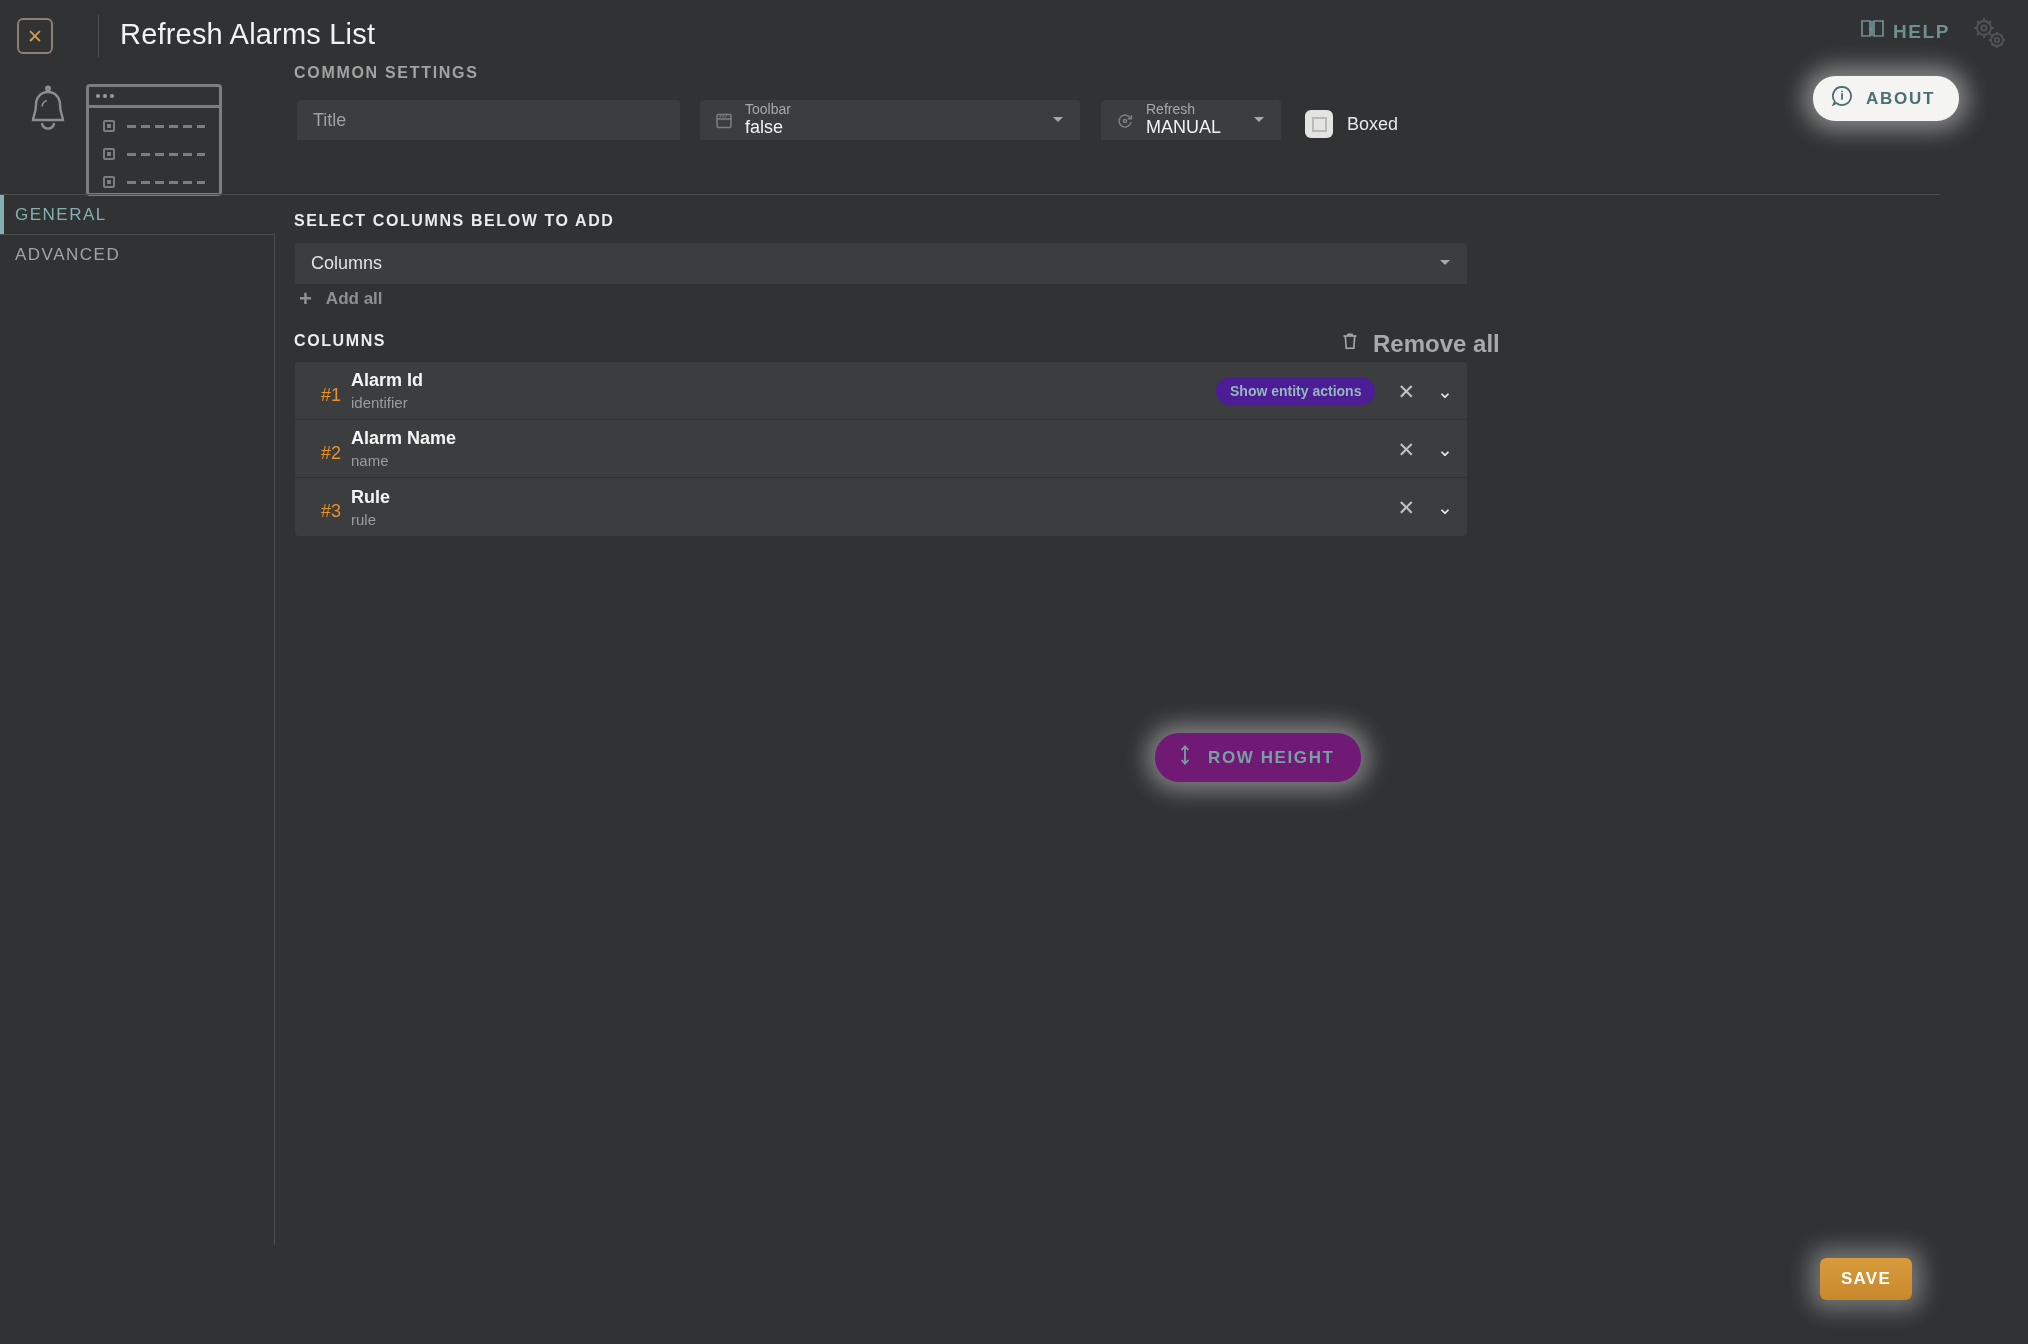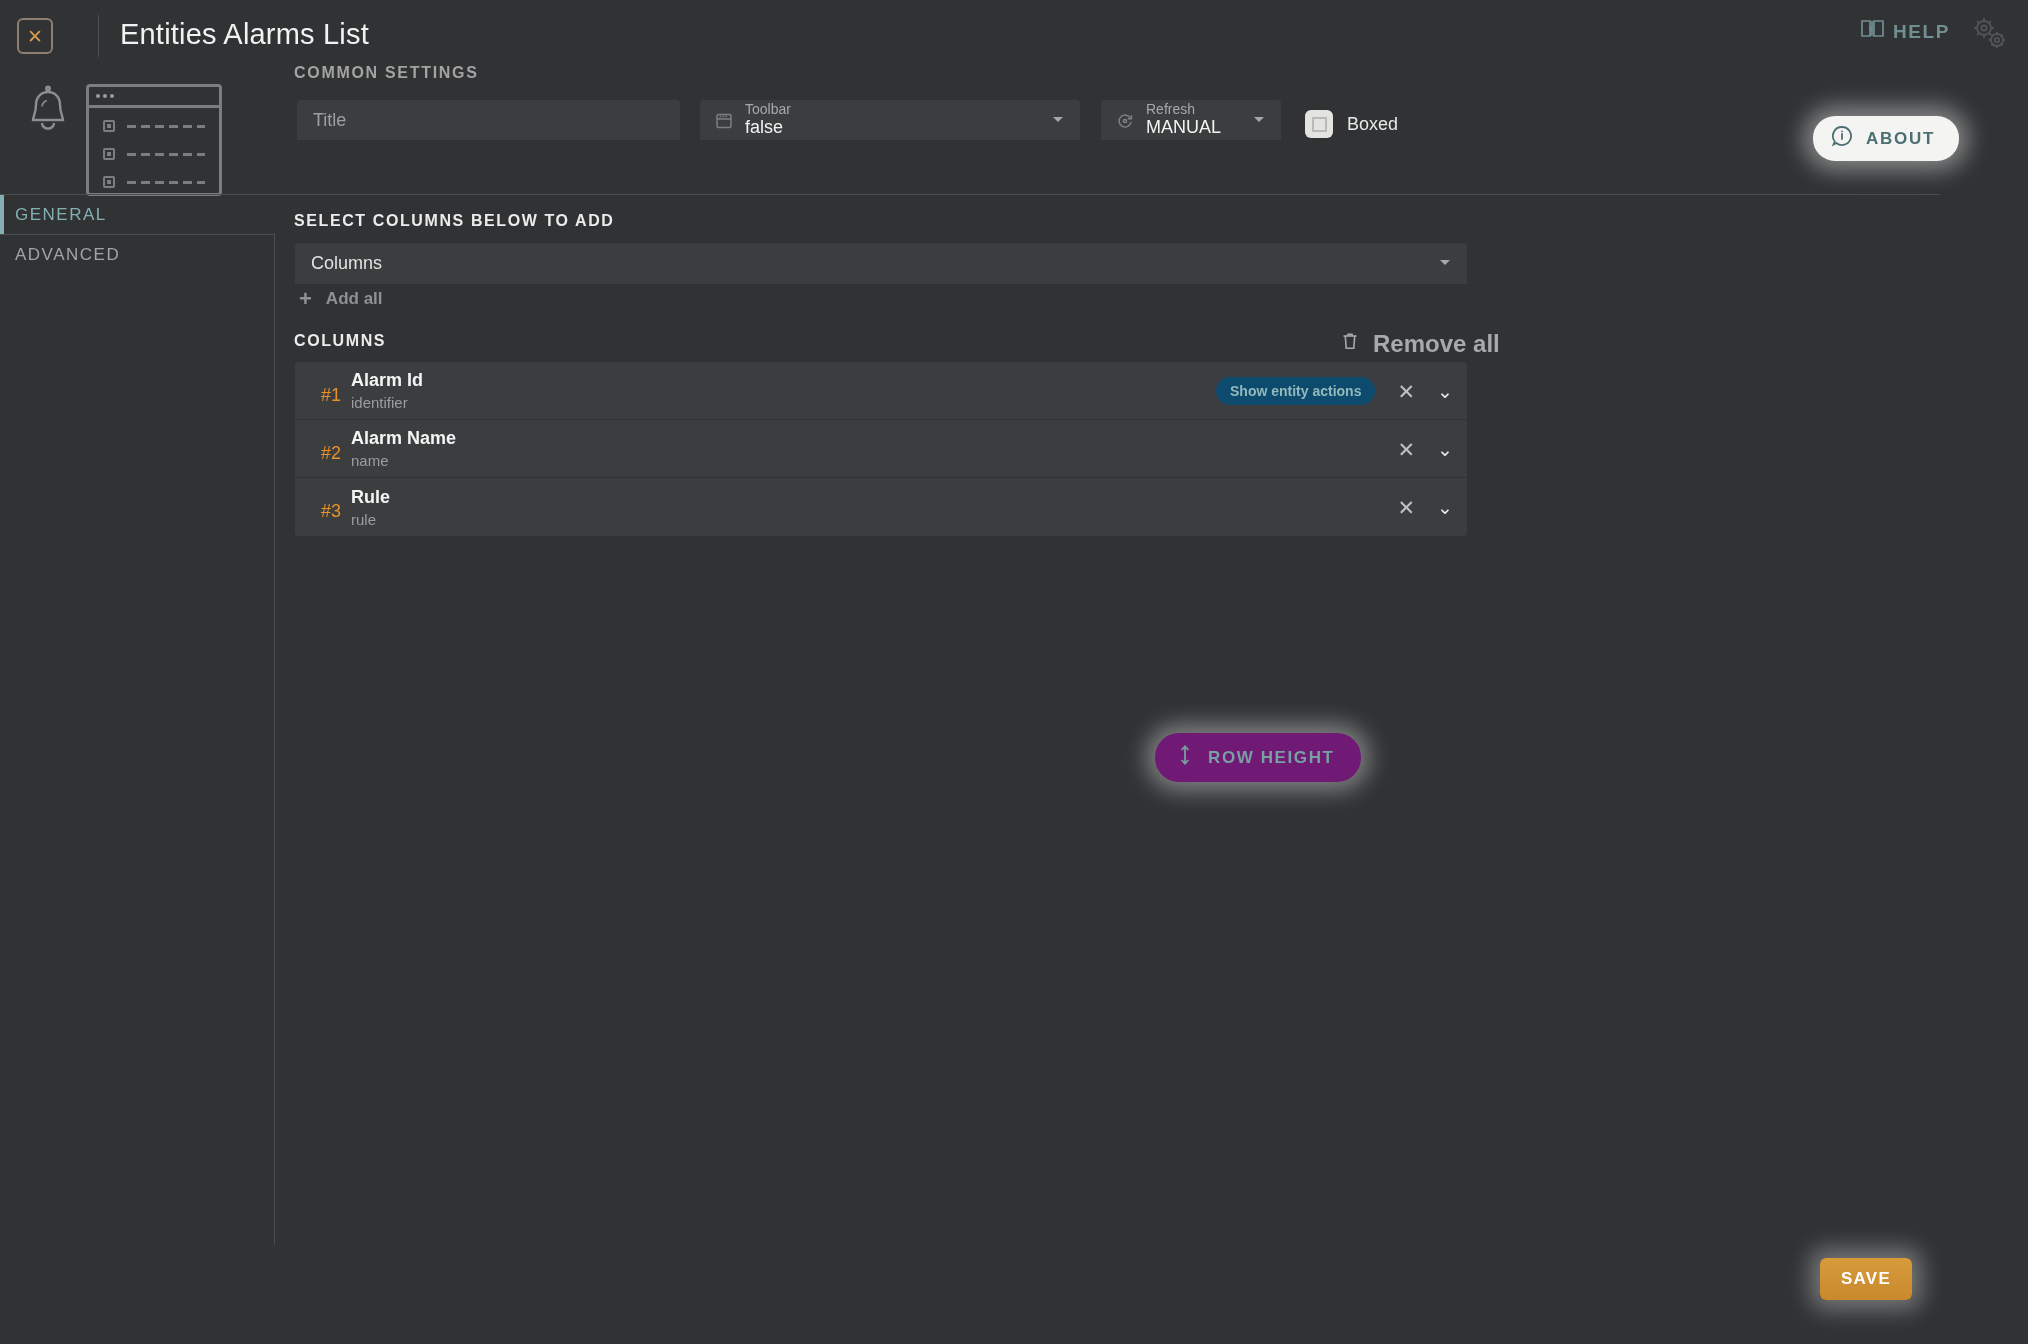--- a/index.html
+++ b/index.html
@@ -72,21 +72,20 @@
     display: flex; align-items: center; gap: 13px;
     background: #f4f4f2;
     color: #4c6f73;
     border-radius: 22px;
     padding: 9px 24px 9px 18px;
     font-size: 17px;
     font-weight: 700;
     letter-spacing: 1.7px;
     box-shadow: 0 0 22px 10px rgba(255,255,255,0.40);
     cursor: pointer;
-    margin-top: 40px;
   }
 
   
   .widget-icons {
     position: absolute;
     left: 0; top: 72px;
     width: 290px; height: 128px;
   }
   .bell-icon {
     position: absolute; left: 22px; top: 12px;
@@ -246,21 +245,21 @@
     color: #e8912a; font-size: 18px; margin-top: 9px;
   }
   .col-texts { display: flex; flex-direction: column; }
   .col-title { font-size: 18px; font-weight: 700; color: #f3f4f4; }
   .col-sub { font-size: 15px; color: #9b9d9e; margin-top: 3px; }
   .col-actions {
     position: absolute; right: 14px; top: 0; height: 58px;
     display: flex; align-items: center; gap: 22px;
   }
   .entity-pill {
-    background: #0c4a6e;
+    background: #4c1d95;
     color: #94b8bb;
     border-radius: 14px;
     padding: 6px 14px;
     font-size: 14px;
     font-weight: 700;
     cursor: pointer;
   }
   .x-btn { color: #bfc1c2; font-size: 21px; cursor: pointer; line-height: 1; }
   .chev-btn { color: #e9eaea; font-size: 19px; cursor: pointer; line-height: 1; }
 
@@ -307,21 +306,21 @@
 </head>
 <body>
 
 <div class="app">
 
   <div class="topbar">
     <div class="close-btn">
       <span>✕</span>
     </div>
     <div class="title-divider"></div>
-    <div class="app-title">Entities Alarms List</div>
+    <div class="app-title">Refresh Alarms List</div>
 
     <div class="help-btn">
       <span>
         <svg width="26" height="22" viewBox="0 0 26 22" fill="none" stroke="#6f8f92" stroke-width="1.7">
           <path d="M2 3h8v15H2z"></path>
             <path d="M14 3h9v15h-9z"></path>
             <path d="M12 3v15"></path>
           <path d="M10.5 13.5c0-1 1.6-1.1 1.6-2.2 0-.7-.6-1.2-1.4-1.2-.7 0-1.2.3-1.5.8" stroke-width="1.4"></path>
           <circle cx="10.6" cy="16.3" r=".7" fill="#6f8f92" stroke="none"></circle>
         </svg>

